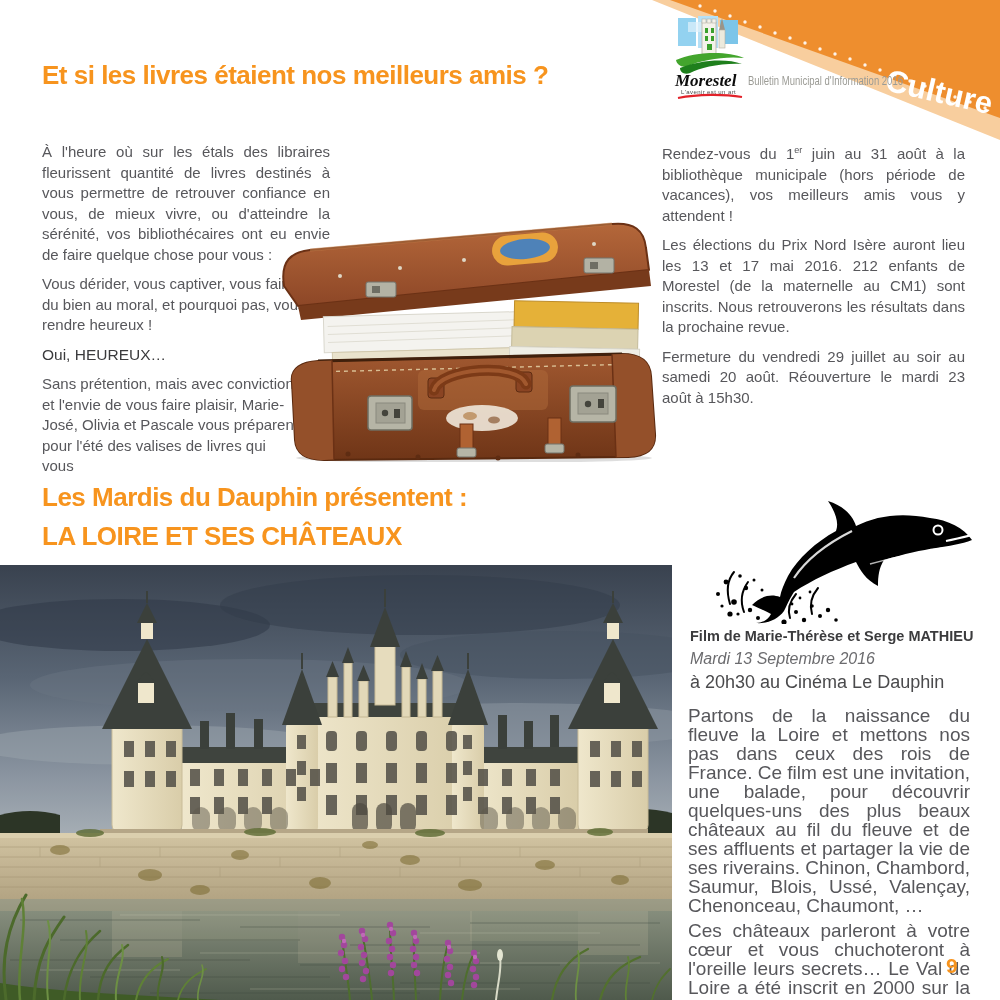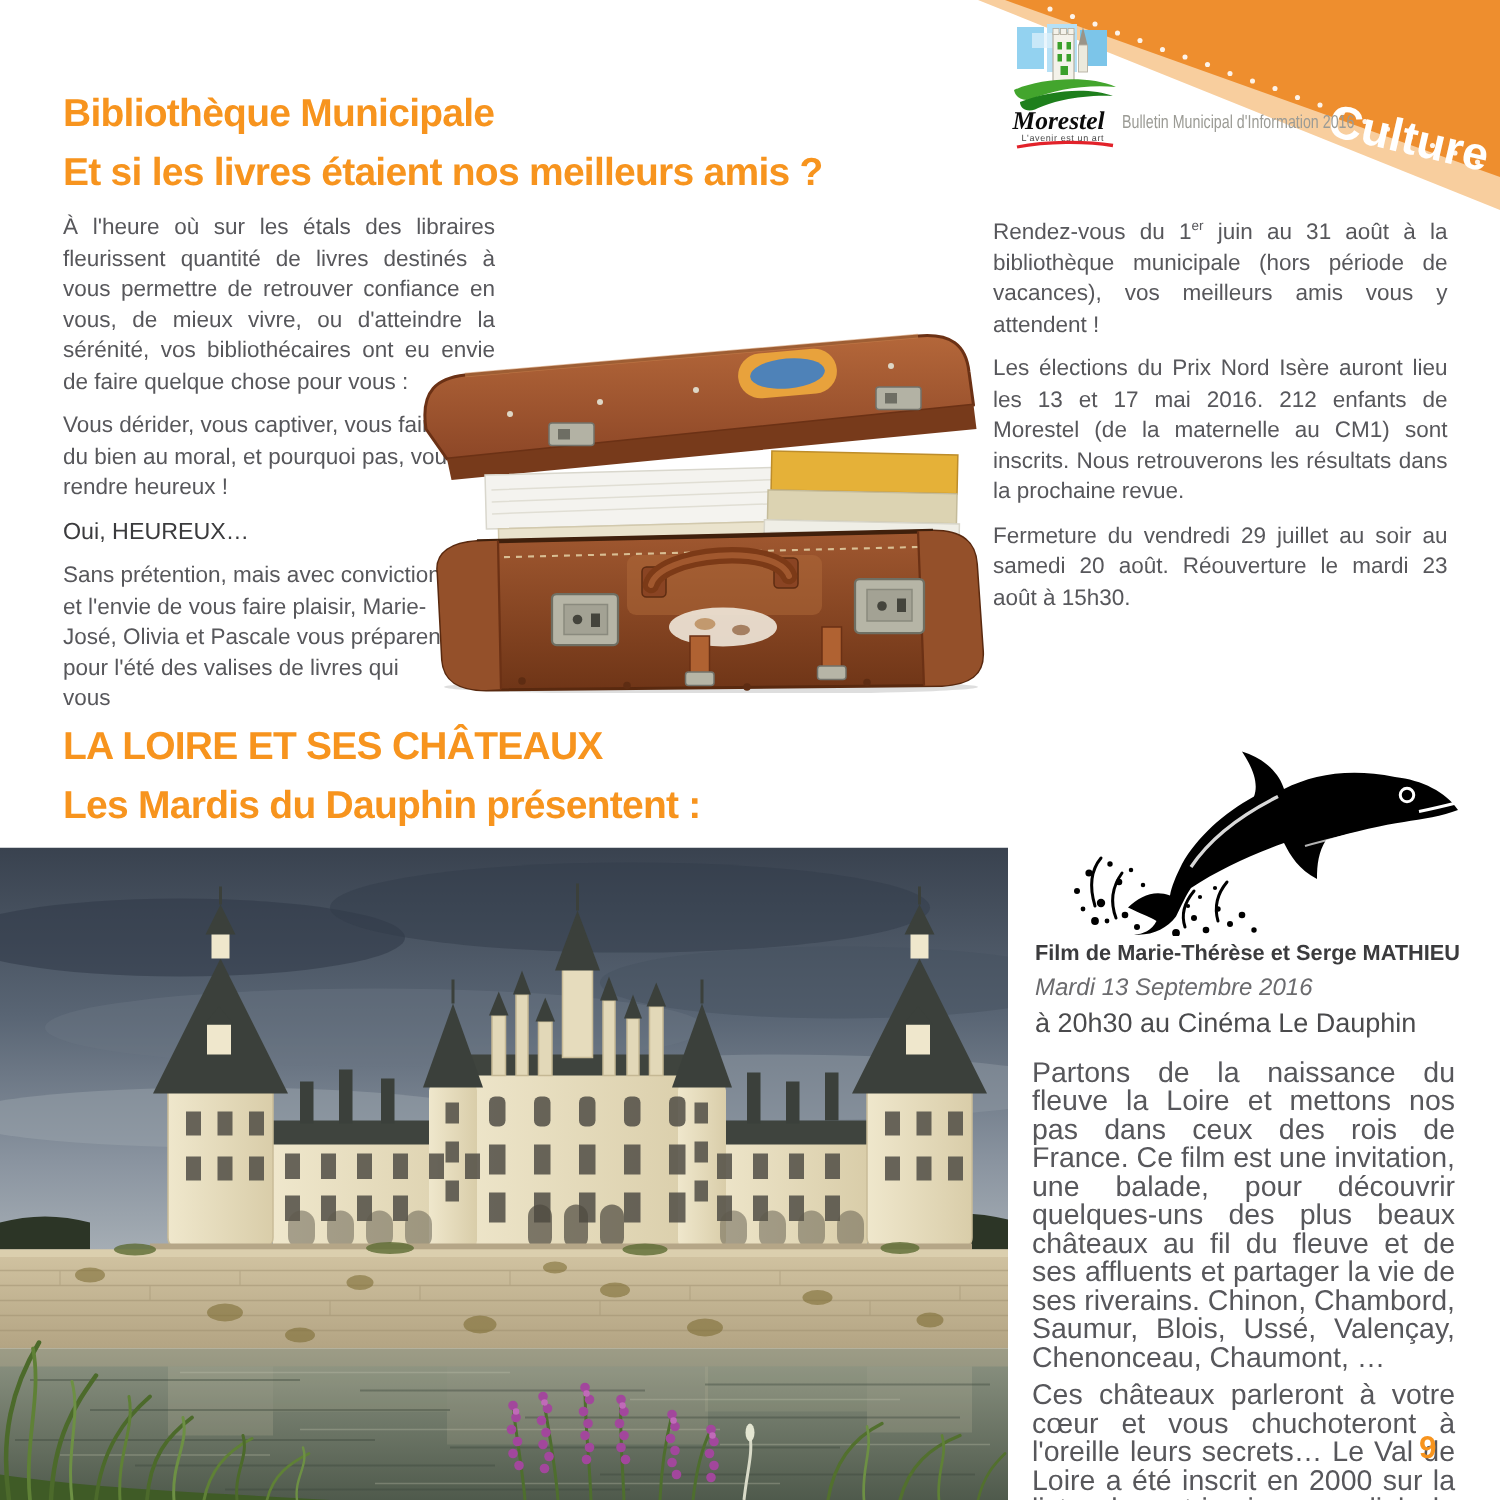--- a/index.html
+++ b/index.html
@@ -87,21 +87,20 @@
       <path d="M6,52 C26,44 52,42 68,48 C46,47 26,52 16,57 C10,59 6,56 6,52 Z" fill="#1E7F1C"></path>
     </g>
     <text class="serif" x="1" y="70" font-size="17" font-weight="bold" font-style="italic" fill="#0C0C0C">Morestel</text>
     <text x="7" y="78" font-size="6" fill="#4A4A4A" letter-spacing="0.4">L'avenir est un art</text>
     <path d="M4,82 C24,78 50,78 68,81" stroke="#E2222A" stroke-width="2.2" fill="none"></path>
   </svg>
 
   <div class="abs bulletin-line" style="left:748px;top:74px;">Bulletin Municipal d'Information 2016</div>
 
   <div class="abs h-orange" style="left:42px;top:56px;">
-    <div>Bibliothèque Municipale</div>
     <div>Et si les livres étaient nos meilleurs amis ?</div>
   </div>
 
   <div class="abs body-col" style="left:42px;top:142px;width:288px;">
     <p>À l'heure où sur les étals des libraires fleurissent quantité de livres destinés à vous permettre de retrouver confiance en vous, de mieux vivre, ou d'atteindre la sérénité, vos bibliothécaires ont eu envie de faire quelque chose pour vous :</p>
     <p class="rag" style="width:268px;">Vous dérider, vous captiver, vous faire du bien au moral, et pourquoi pas, vous rendre heureux !</p>
     <p class="rag strong-line">Oui, HEUREUX…</p>
     <p class="rag gap-top" style="width:258px;">Sans prétention, mais avec conviction et l'envie de vous faire plaisir, Marie-José, Olivia et Pascale vous préparent pour l'été des valises de livres qui vous</p>
   </div>
 
@@ -194,22 +193,22 @@
       <g fill="#5E2C12">
           <circle cx="80" cy="244" r="2.5"></circle>
           <circle cx="150" cy="247" r="2.5"></circle>
           <circle cx="230" cy="248" r="2.5"></circle>
           <circle cx="310" cy="245" r="2.5"></circle>
         </g>
     </g>
   </svg>
 
   <div class="abs h-orange" style="left:42px;top:478px;">
+    <div>Les Mardis du Dauphin présentent :</div>
     <div>LA LOIRE ET SES CHÂTEAUX</div>
-    <div>Les Mardis du Dauphin présentent :</div>
   </div>
 
   <svg class="abs" style="left:0;top:565px;" width="672" height="435" viewBox="0 0 672 435">
     <defs>
       <linearGradient id="sky" x1="0" y1="0" x2="0" y2="1">
         <stop offset="0" stop-color="#39424F"></stop>
           <stop offset="0.4" stop-color="#596574"></stop>
         <stop offset="0.75" stop-color="#8A94A0"></stop>
           <stop offset="1" stop-color="#AAB2B8"></stop>
       </linearGradient>

